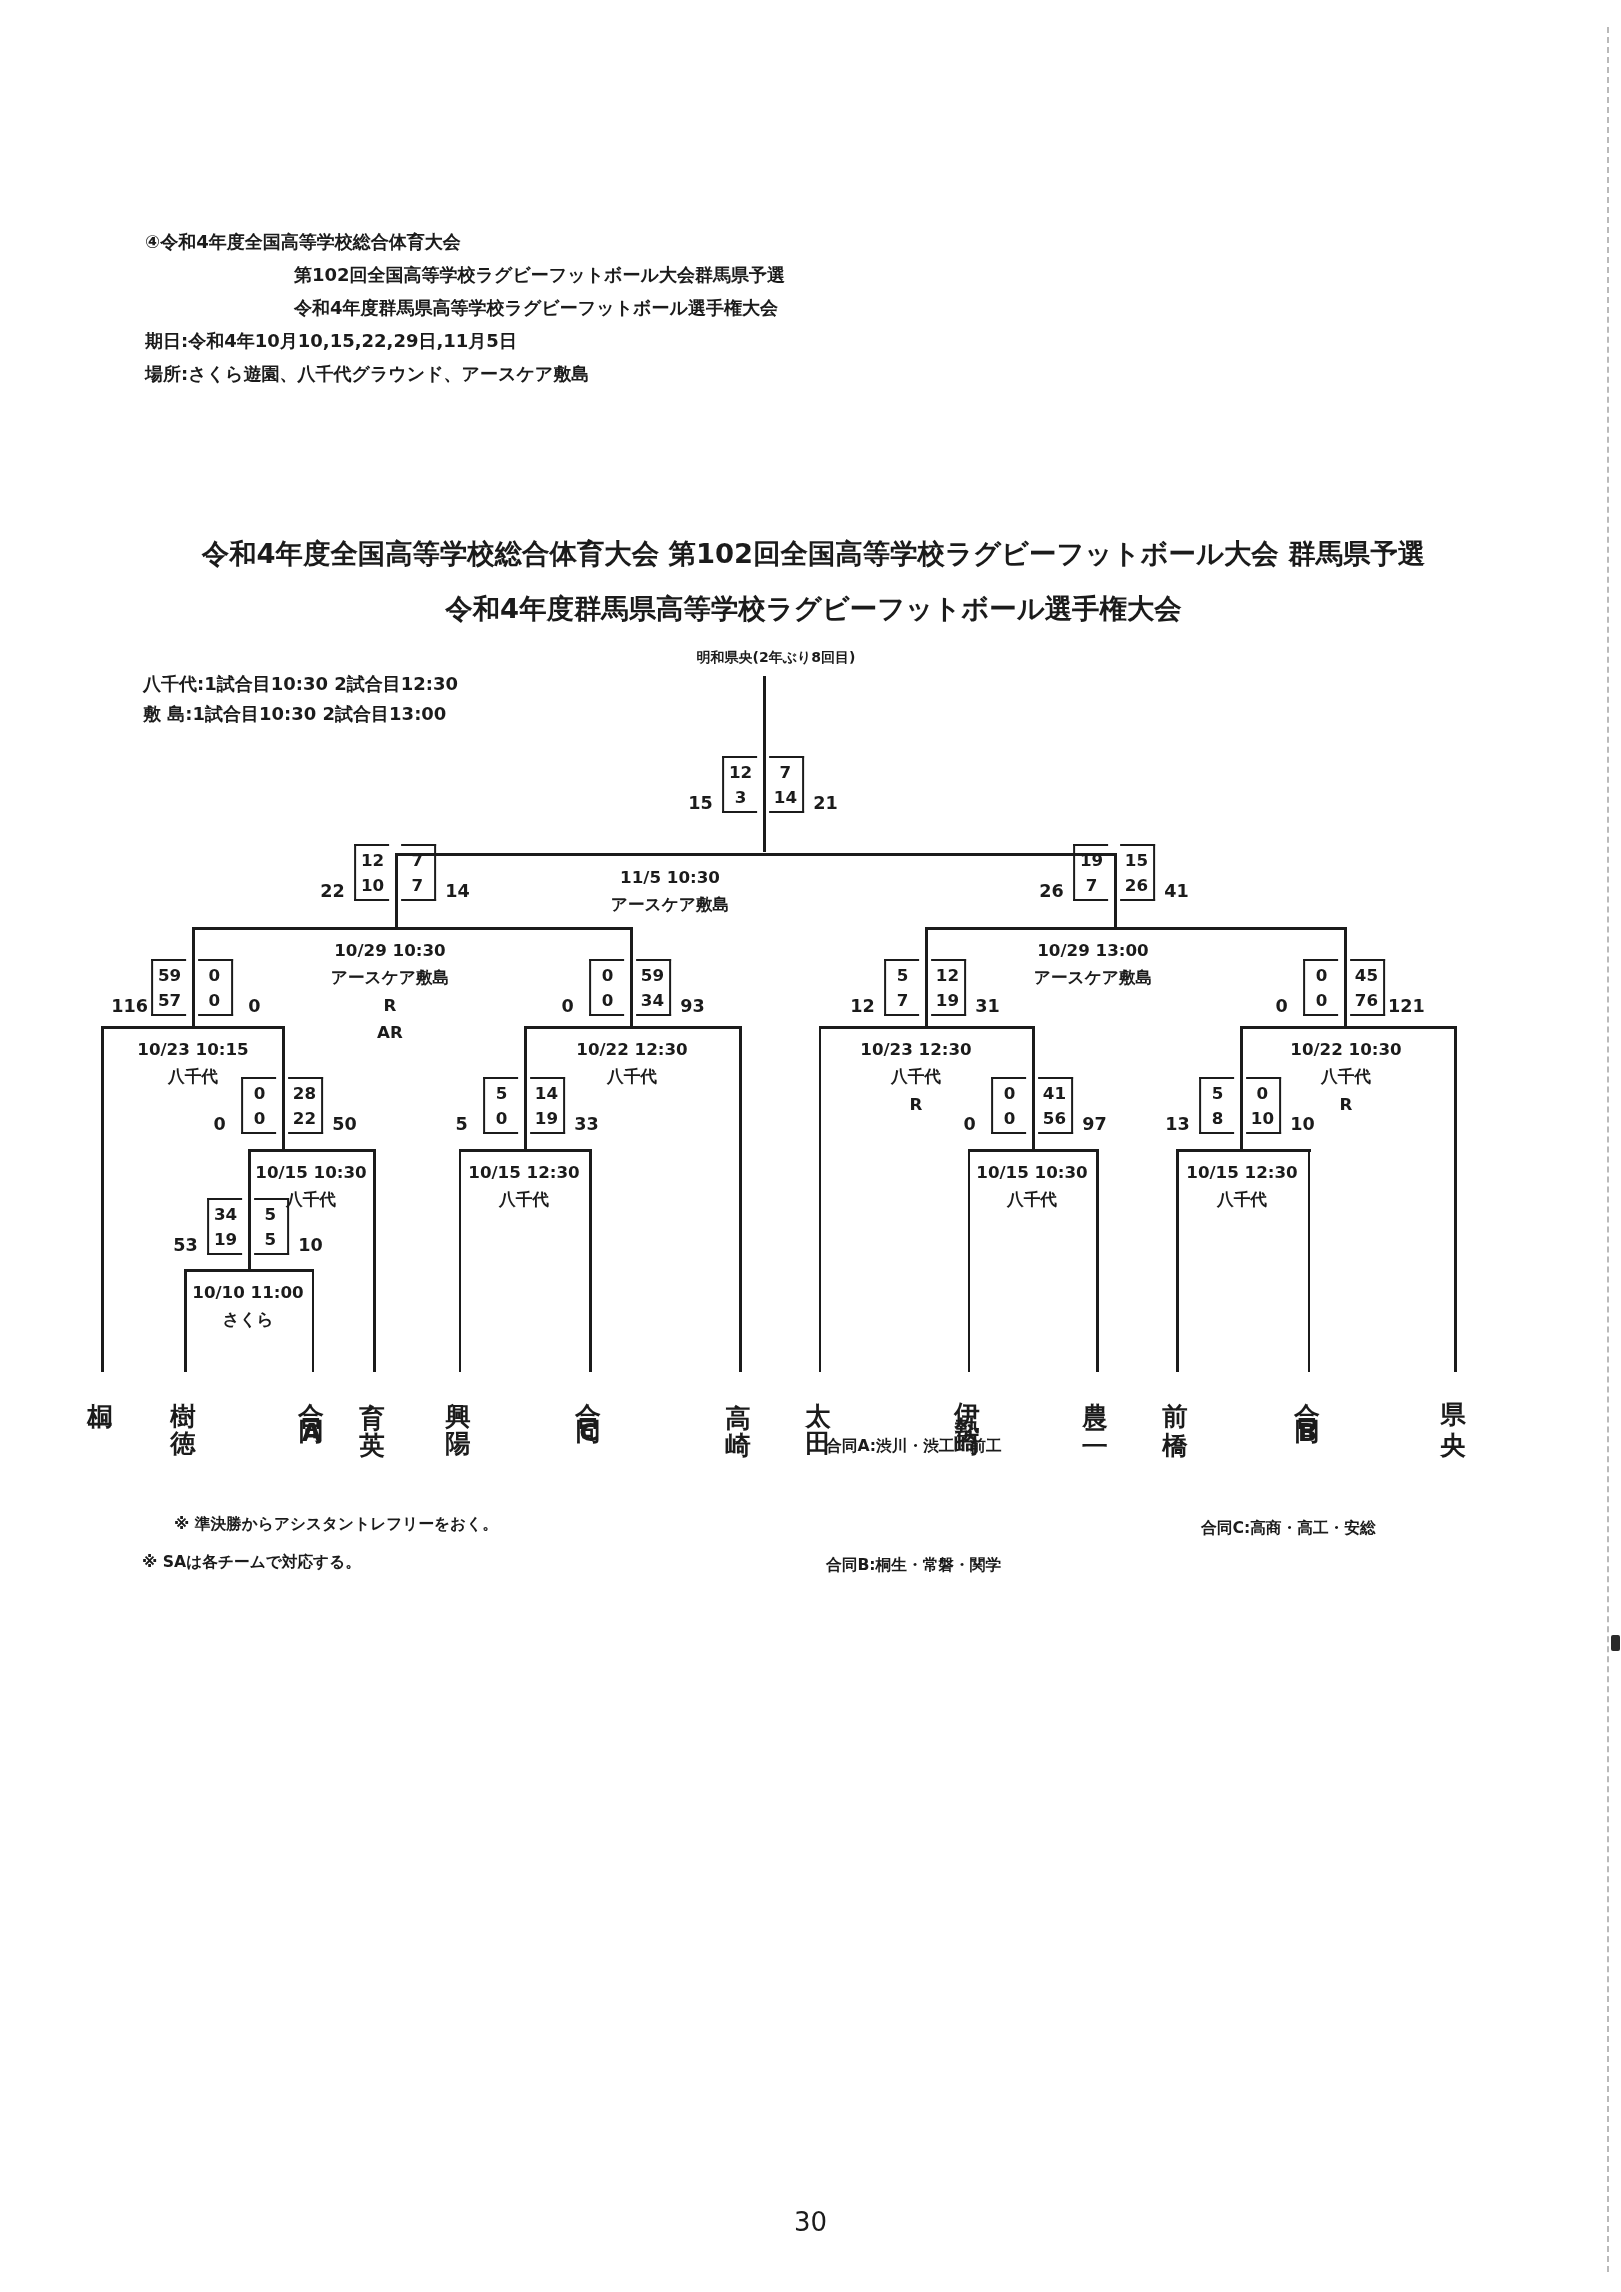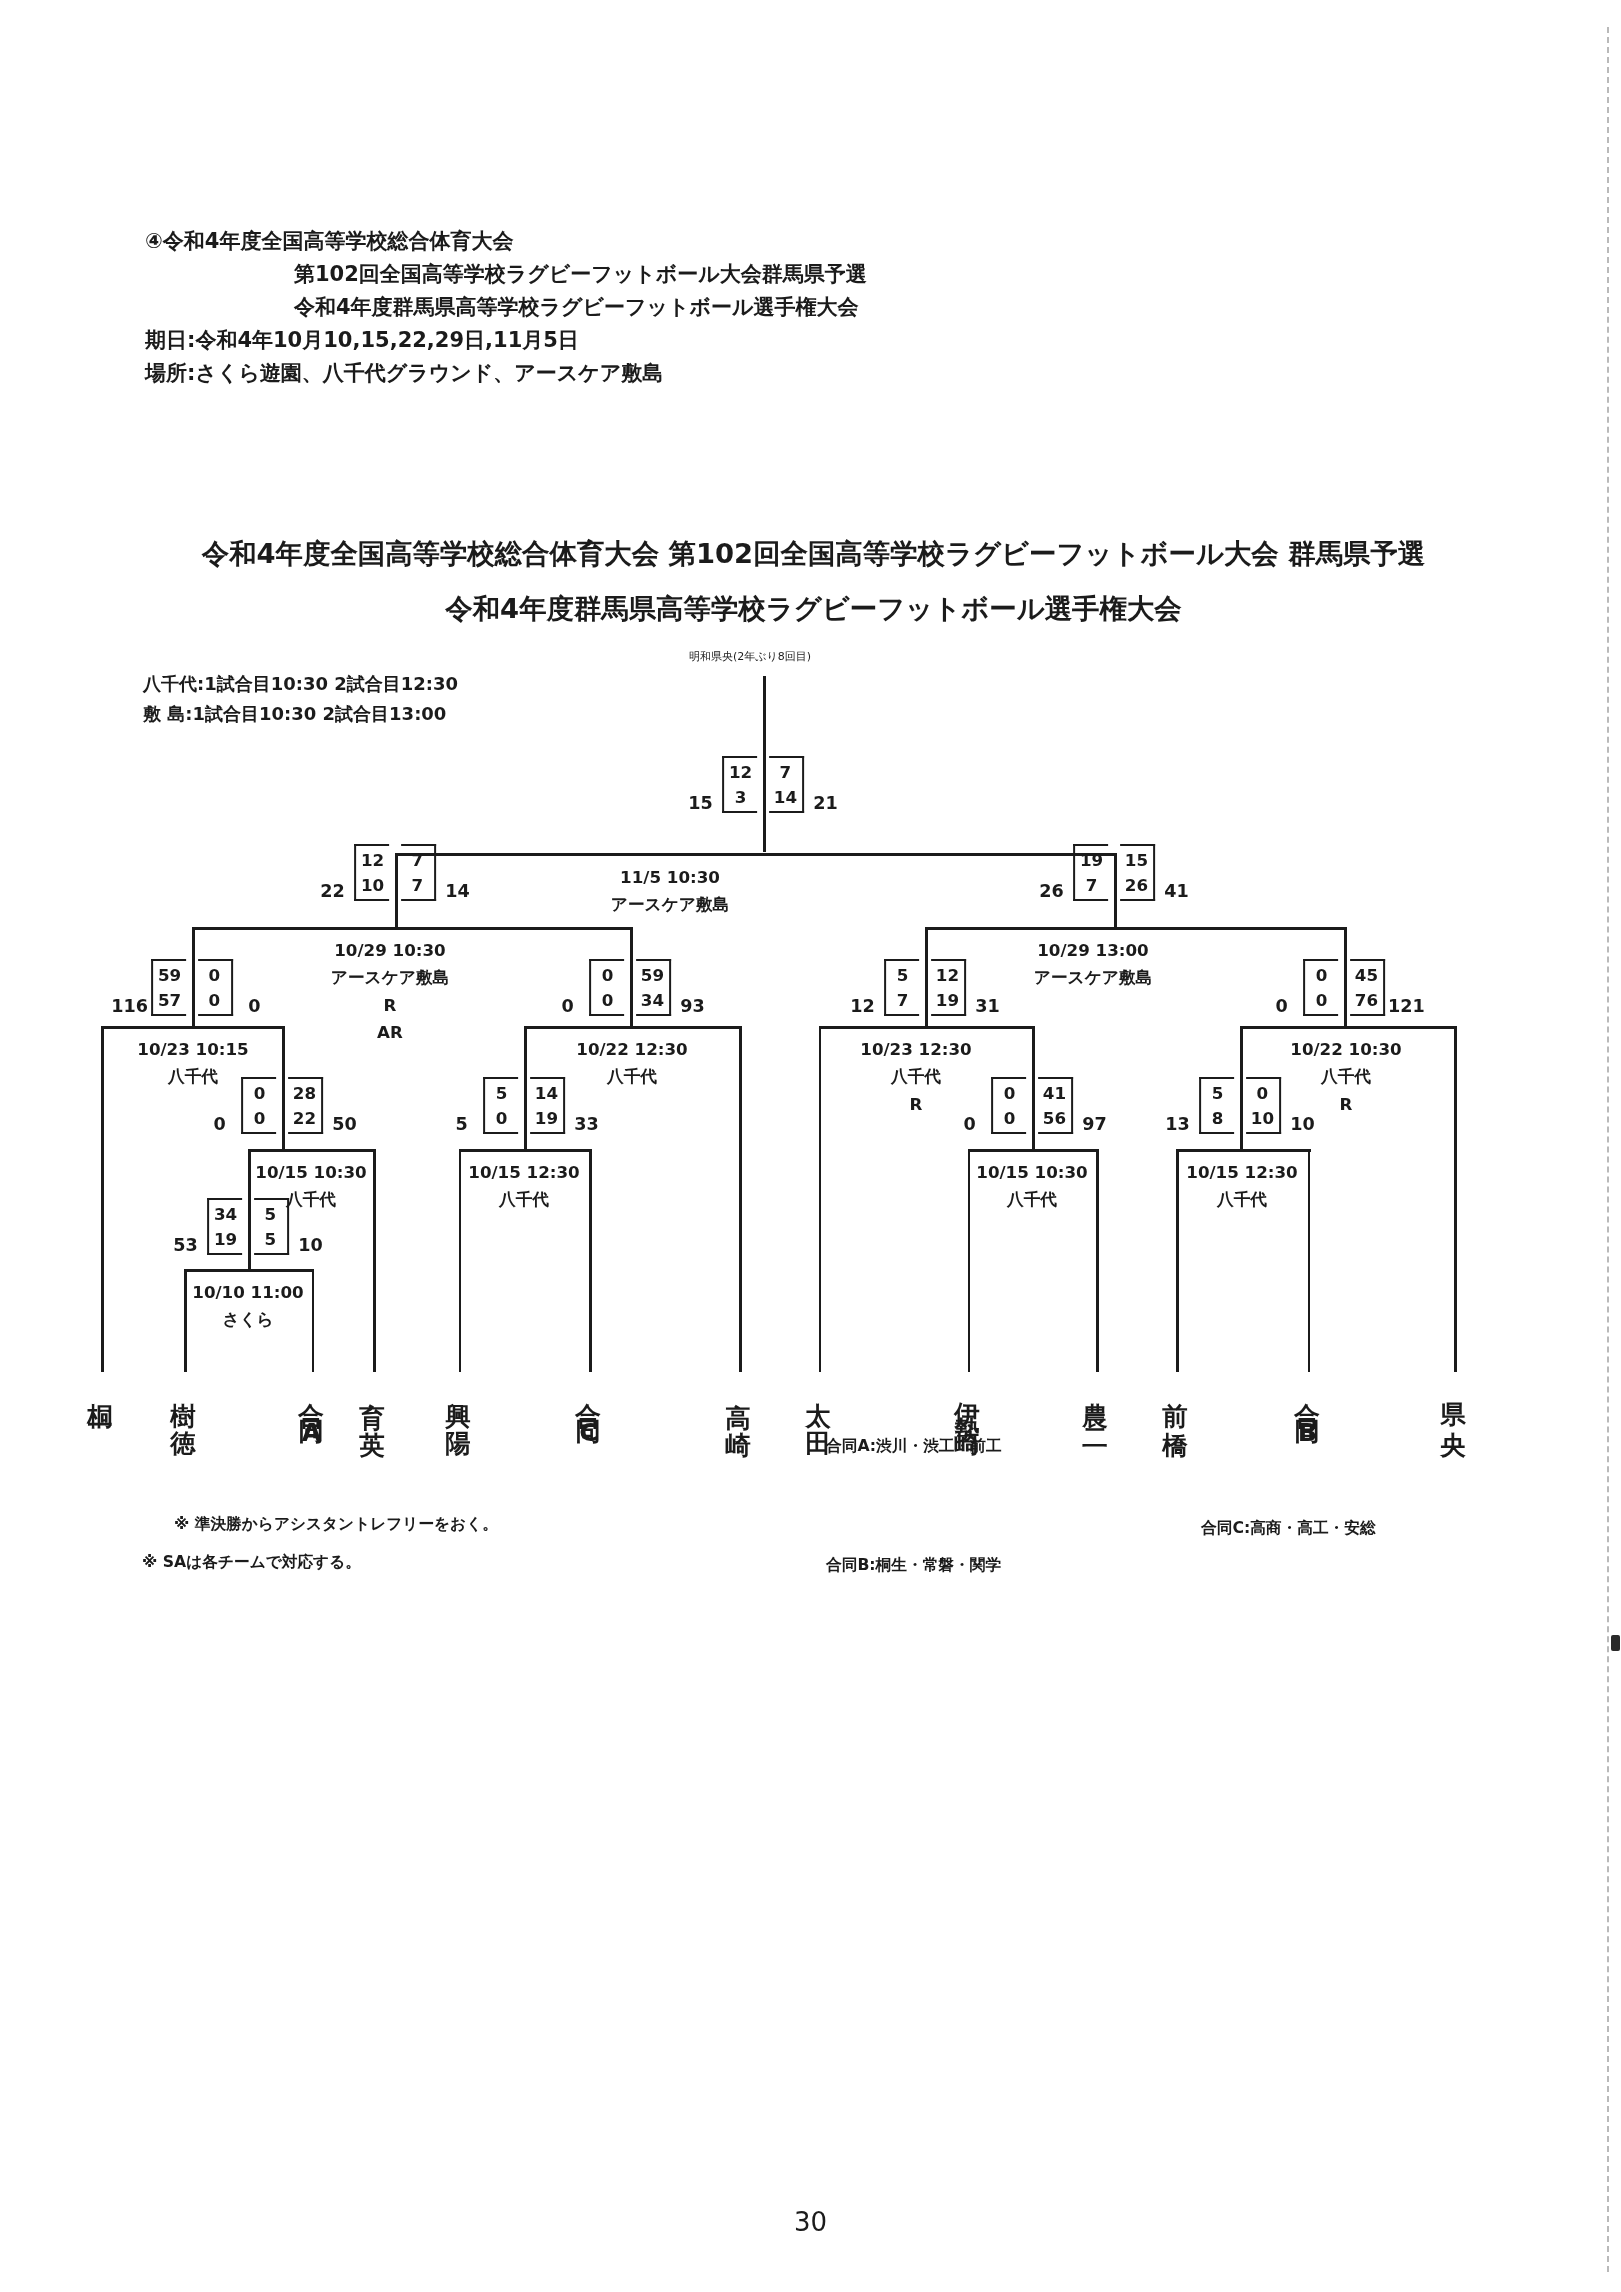--- a/index.html
+++ b/index.html
@@ -1,30 +1,30 @@
 <!DOCTYPE html>
 <html><head>
 <meta charset="utf-8">
 <style>
   html,body{margin:0;padding:0;background:#e8e8e8;}
   .page{
     position:relative;width:1621px;height:2293px;background:#ffffff;
     font-family:"DejaVu Sans",sans-serif;color:#1b1b1b;overflow:hidden;
   }
   
-  .hdr{position:absolute;left:145px;top:225px;font-size:21px;font-weight:bold;line-height:33px;white-space:nowrap;}
+  .hdr{position:absolute;left:145px;top:225px;font-size:18px;font-weight:bold;line-height:33px;white-space:nowrap;}
   .hdr .ind{padding-left:149px;}
   
   .title{position:absolute;left:88px;top:539px;width:1451px;text-align:center;font-weight:bold;white-space:nowrap;}
   .title .t1{font-size:27.4px;line-height:29px;}
   .title .t2{font-size:27.4px;line-height:29px;margin-top:25.5px;}
   
   .sched{position:absolute;left:143px;top:669px;font-size:18px;font-weight:bold;line-height:30px;white-space:nowrap;}
   
-  .champ{position:absolute;left:750px;top:649px;transform:translateX(-50%);font-size:11px;font-weight:normal;white-space:nowrap;}
+  .champ{position:absolute;left:776px;top:649px;transform:translateX(-50%);font-size:14px;font-weight:bold;white-space:nowrap;}
   
   .hb{position:absolute;height:2.9px;background:#1b1b1b;}
   .vl{position:absolute;width:2px;background:#1b1b1b;}
   .vl.b{width:2.9px;}
   
   .sr{position:absolute;display:flex;align-items:flex-end;transform:translateX(-50%);font-size:17.6px;font-weight:bold;}
   .sr .t{width:43px;text-align:center;}
   .sbox{width:35px;height:57px;box-sizing:border-box;display:flex;flex-direction:column;justify-content:space-between;padding:2.9px 0;text-align:center;}
   .sbox.l{border:2px solid #1b1b1b;border-right:none;margin-right:5.9px;}
   .sbox.r{border:2px solid #1b1b1b;border-left:none;margin-left:5.9px;}

